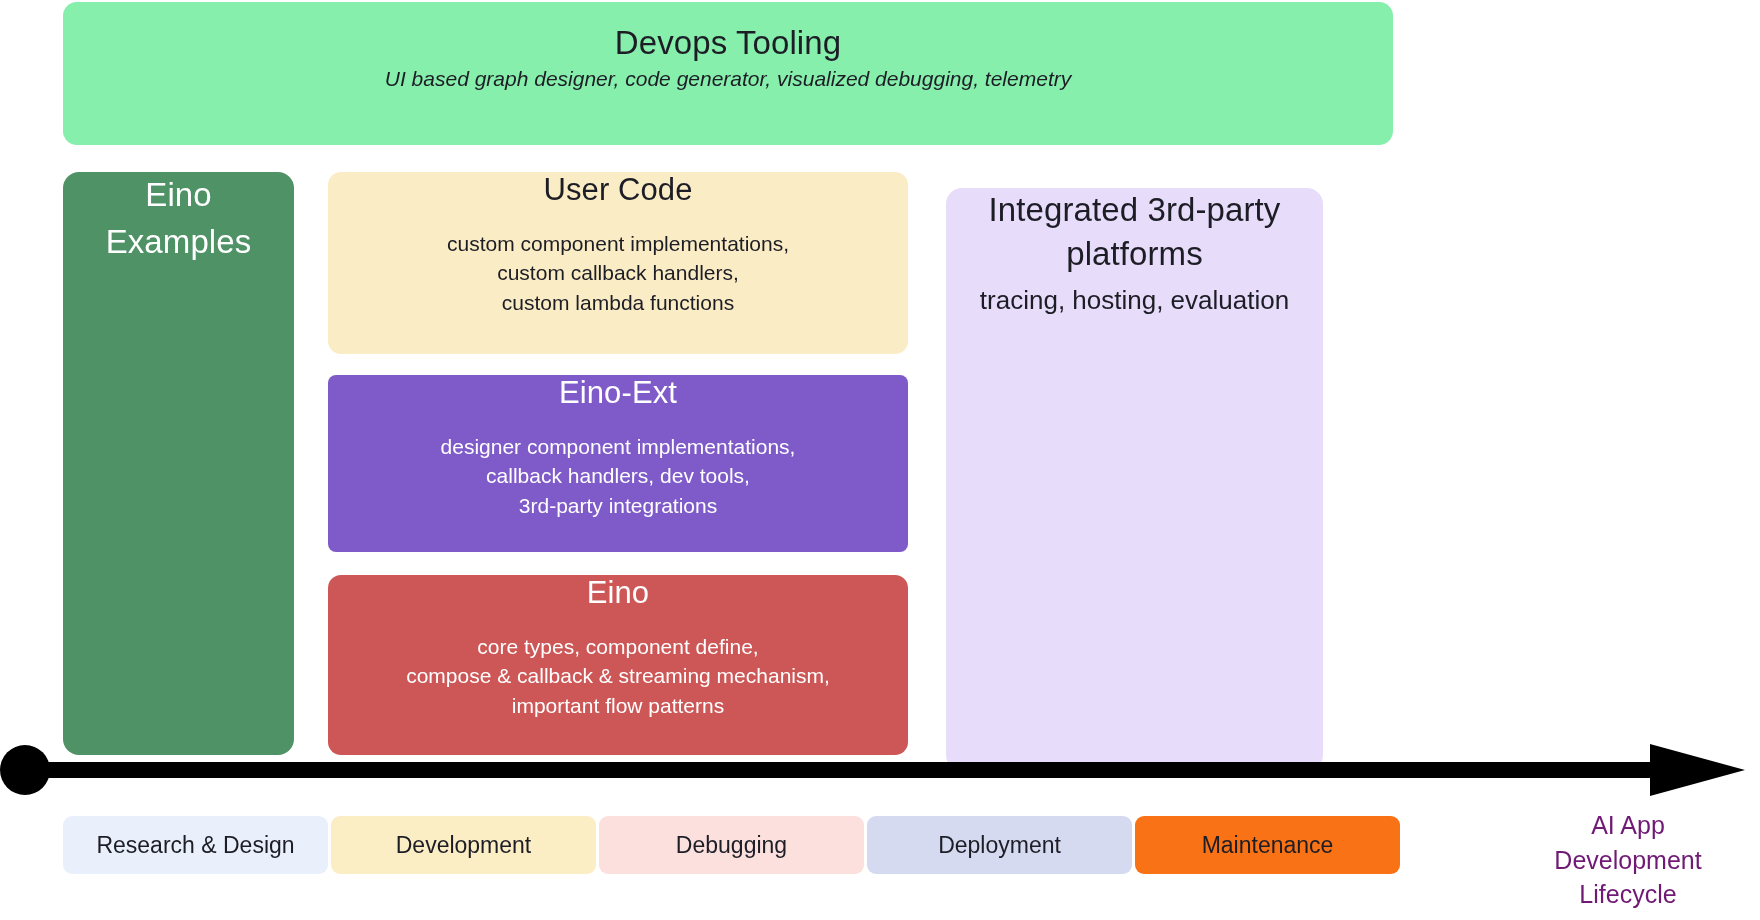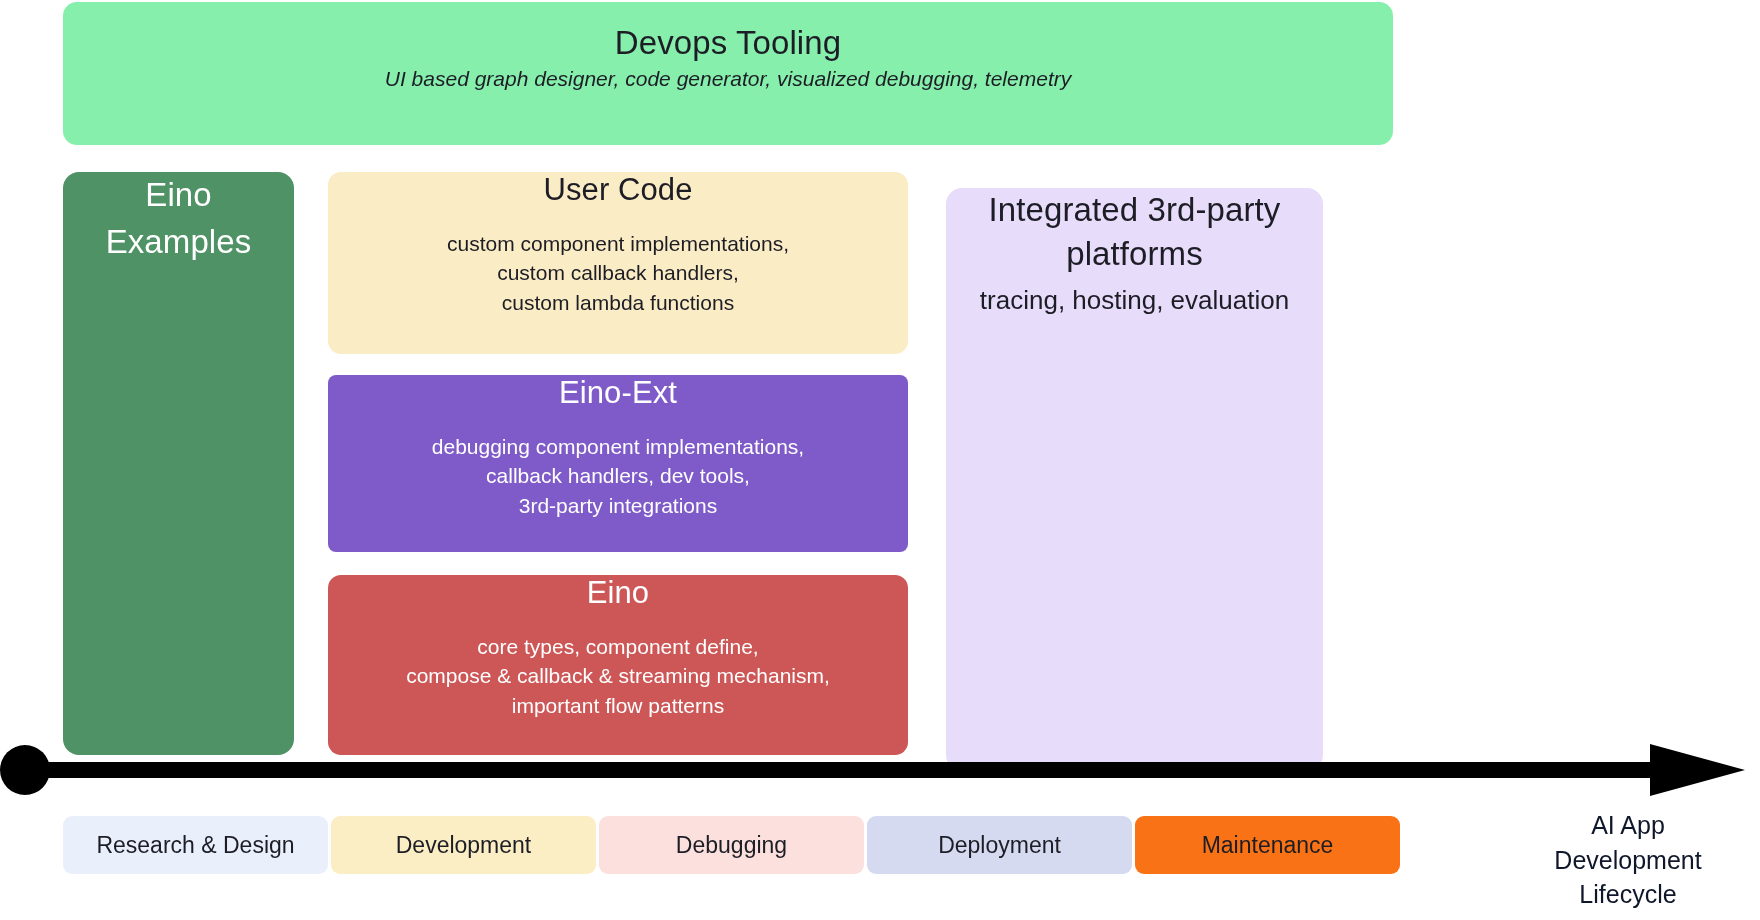--- a/index.html
+++ b/index.html
@@ -154,21 +154,21 @@
   
   #axis-caption {
     position: absolute;
     right: 2px;
     top: 808px;
     width: 260px;
     text-align: center;
     font-size: 25px;
     line-height: 1.38;
     white-space: pre-line;
-    color: #0f172a;
+    color: #701a75;
   }
 </style>
 </head>
 <body>
 
 <div id="canvas">
 
   <div class="box" id="devops-banner">
     <div class="box-title">Devops Tooling</div>
     <div class="box-sub">UI based graph designer, code generator, visualized debugging, telemetry</div>
@@ -181,21 +181,21 @@
 
   <div class="box" id="user-code">
     <div class="box-title">User Code</div>
     <div class="box-sub">custom component implementations,
 custom callback handlers,
 custom lambda functions</div>
   </div>
 
   <div class="box" id="eino-ext">
     <div class="box-title">Eino-Ext</div>
-    <div class="box-sub">debugging component implementations,
+    <div class="box-sub">designer component implementations,
 callback handlers, dev tools,
 3rd-party integrations</div>
   </div>
 
   <div class="box" id="eino-core">
     <div class="box-title">Eino</div>
     <div class="box-sub">core types, component define,
 compose &amp; callback &amp; streaming mechanism,
 important flow patterns</div>
   </div>

